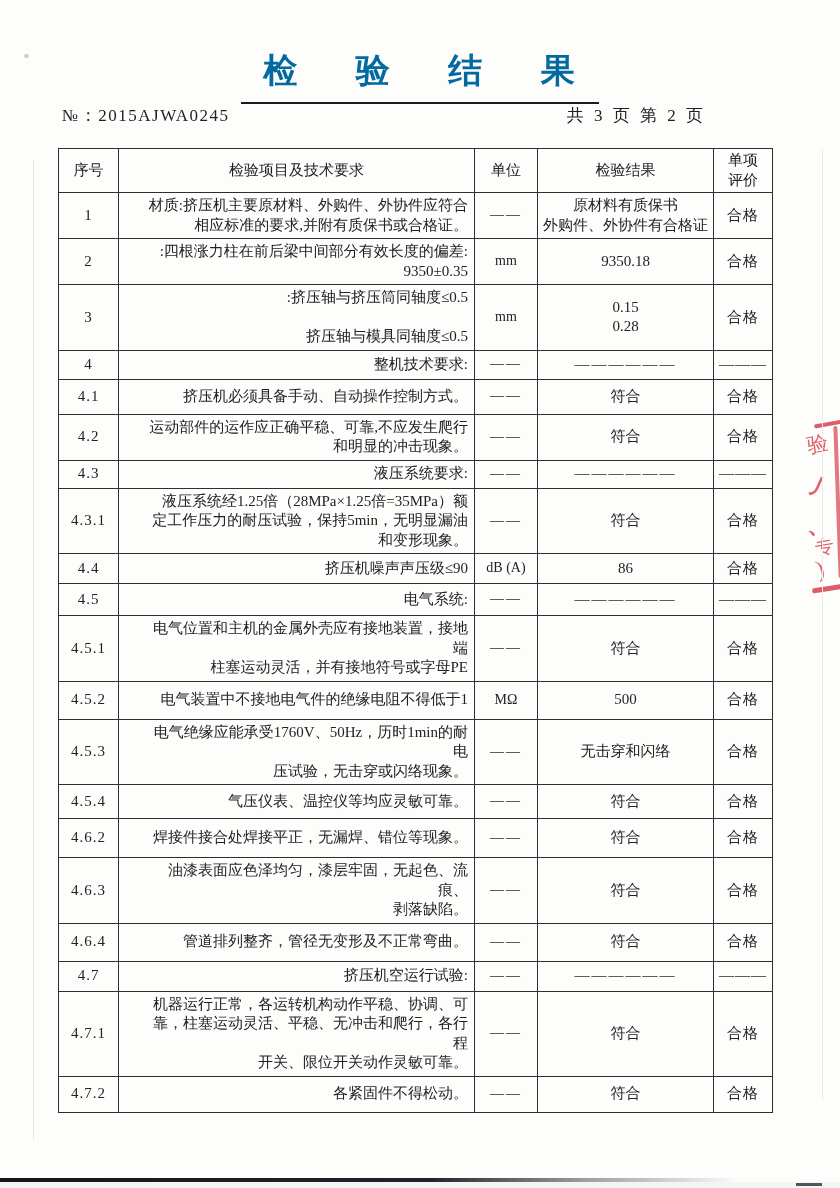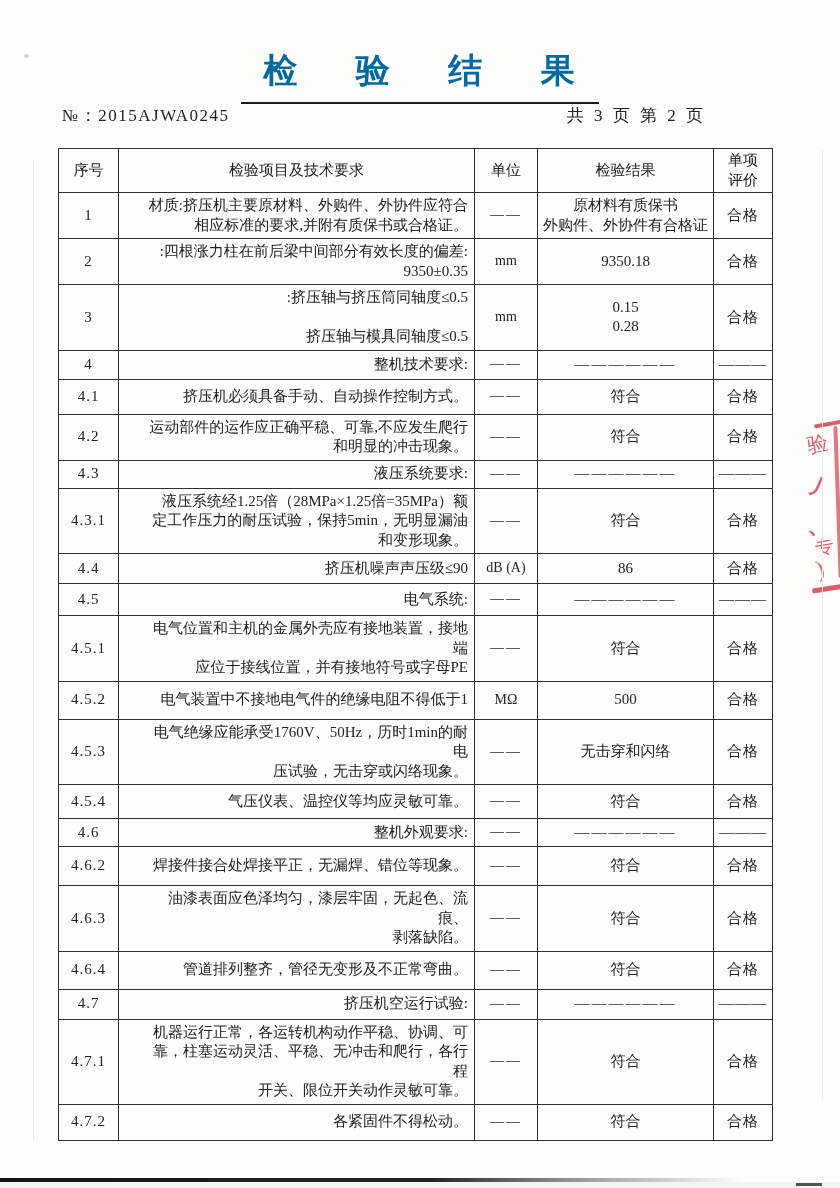--- a/index.html
+++ b/index.html
@@ -169,21 +169,21 @@
         <tr style="height: 32px;">
           <td class="c-no">4.5</td>
           <td class="c-item">电气系统:</td>
           <td class="c-unit dashes">——</td>
           <td class="c-result dashes">——————</td>
           <td class="c-eval dashes">———</td>
         </tr>
         <tr style="height: 57px;">
           <td class="c-no">4.5.1</td>
           <td class="c-item">电气位置和主机的金属外壳应有接地装置，接地端
-应位于接线位置，并有接地符号或字母PE</td>
+柱塞运动灵活，并有接地符号或字母PE</td>
           <td class="c-unit dashes">——</td>
           <td class="c-result">符合</td>
           <td class="c-eval">合格</td>
         </tr>
         <tr style="height: 38px;">
           <td class="c-no">4.5.2</td>
           <td class="c-item">  电气装置中不接地电气件的绝缘电阻不得低于1</td>
           <td class="c-unit">MΩ</td>
           <td class="c-result">500</td>
           <td class="c-eval">合格</td>
@@ -195,27 +195,20 @@
           <td class="c-unit dashes">——</td>
           <td class="c-result">无击穿和闪络</td>
           <td class="c-eval">合格</td>
         </tr>
         <tr style="height: 34px;">
           <td class="c-no">4.5.4</td>
           <td class="c-item">  气压仪表、温控仪等均应灵敏可靠。</td>
           <td class="c-unit dashes">——</td>
           <td class="c-result">符合</td>
           <td class="c-eval">合格</td>
-        </tr>
-        <tr style="height: 28px;">
-          <td class="c-no">4.6</td>
-          <td class="c-item">整机外观要求:</td>
-          <td class="c-unit dashes">——</td>
-          <td class="c-result dashes">——————</td>
-          <td class="c-eval dashes">———</td>
         </tr>
         <tr style="height: 39px;">
           <td class="c-no">4.6.2</td>
           <td class="c-item">  焊接件接合处焊接平正，无漏焊、错位等现象。</td>
           <td class="c-unit dashes">——</td>
           <td class="c-result">符合</td>
           <td class="c-eval">合格</td>
         </tr>
         <tr style="height: 46px;">
           <td class="c-no">4.6.3</td>

